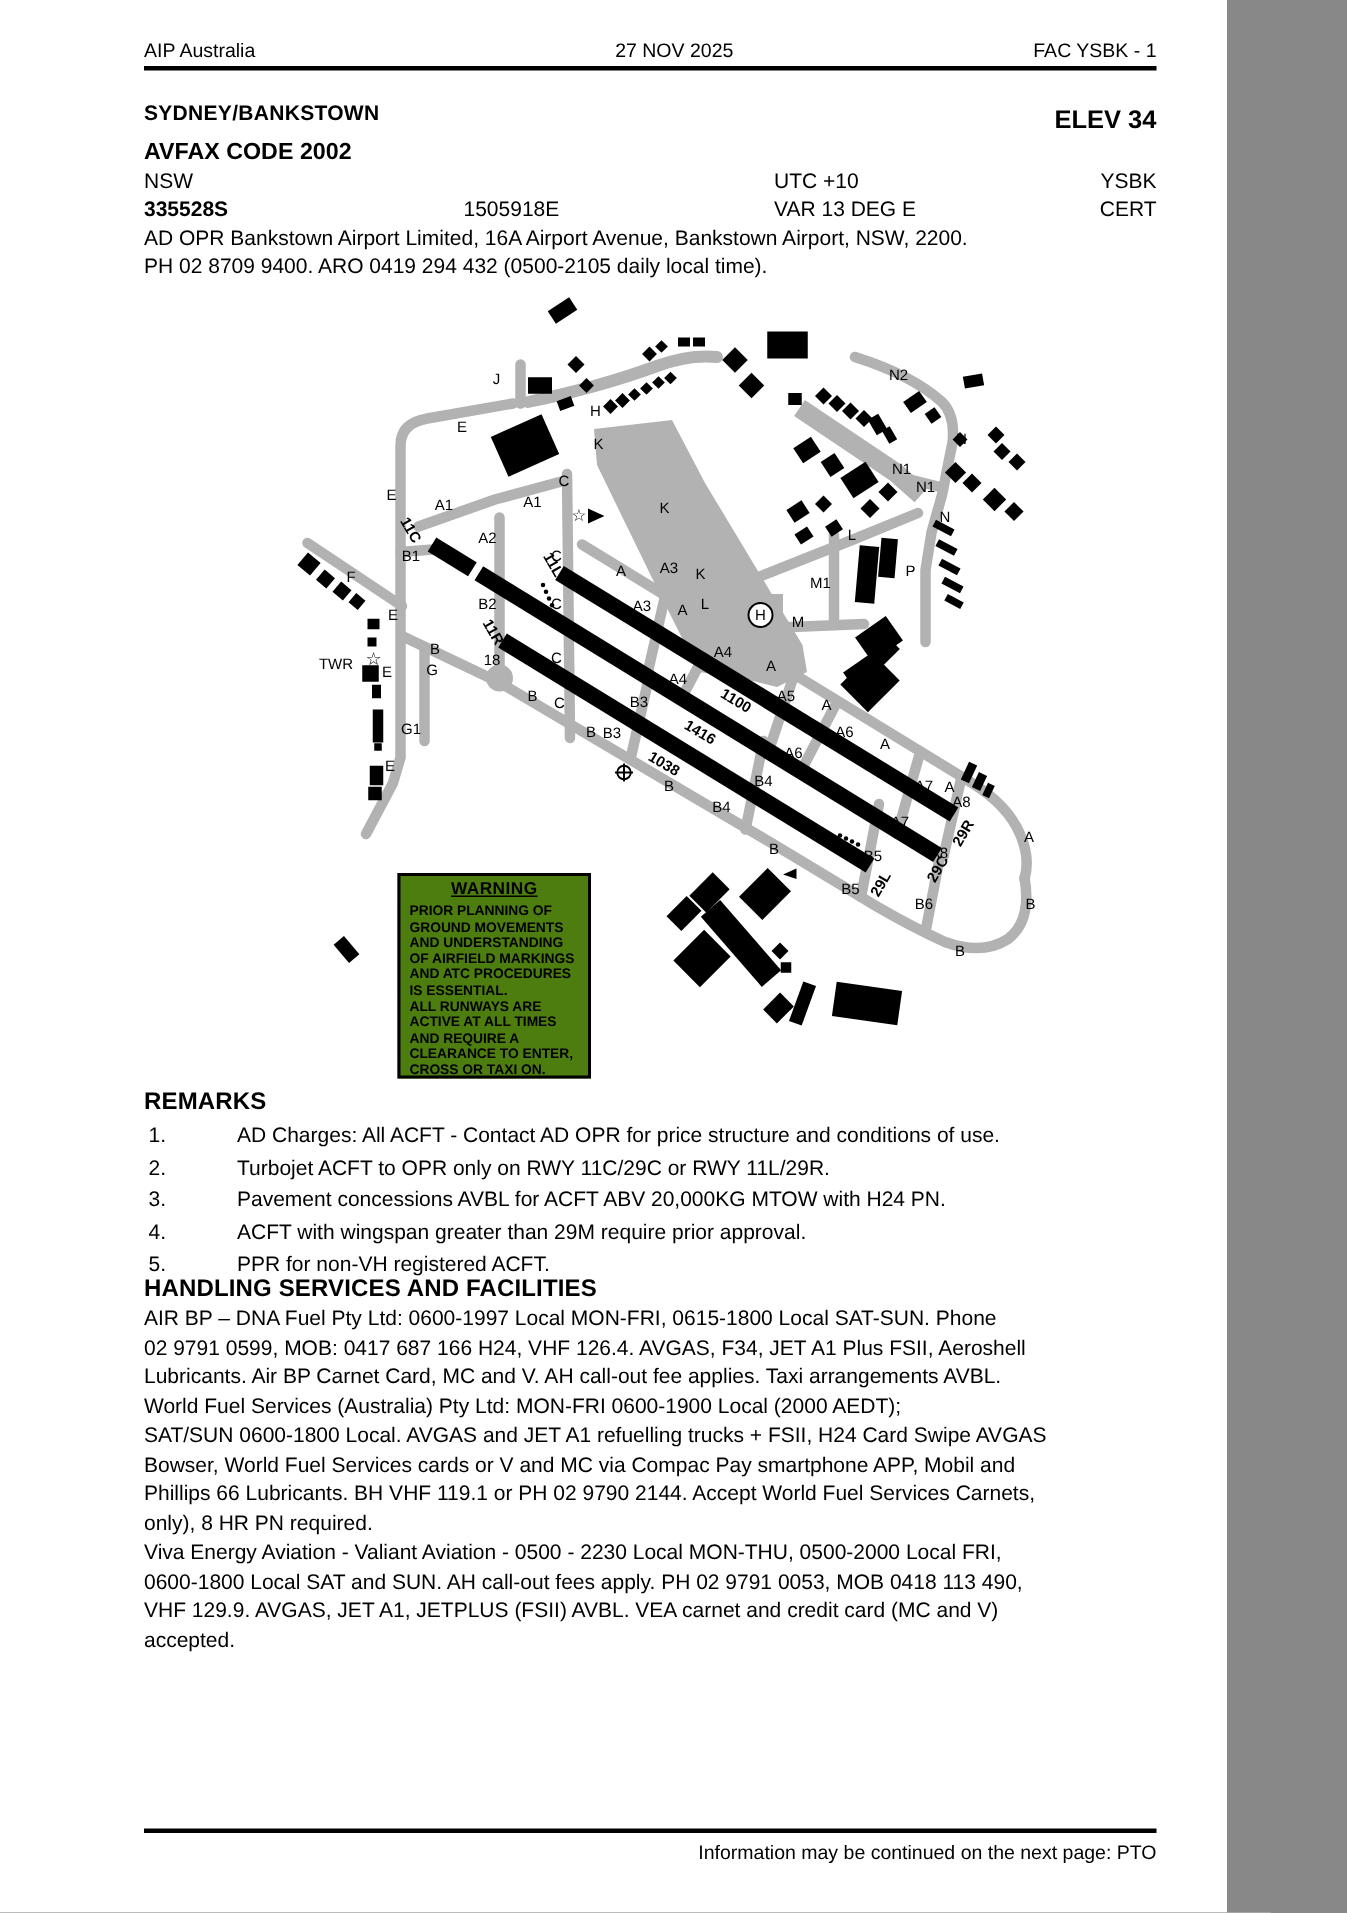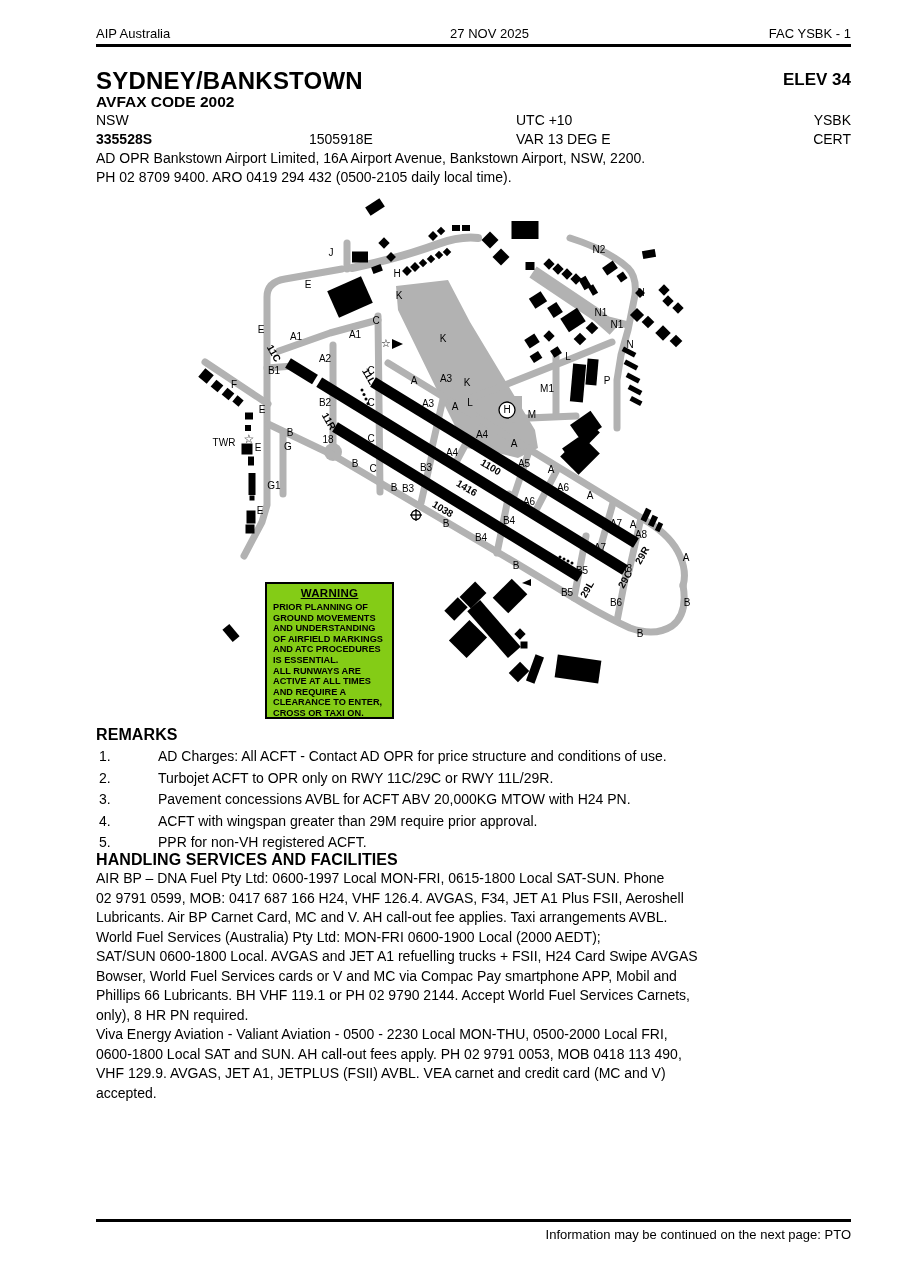--- a/index.html
+++ b/index.html
@@ -1,25 +1,25 @@
 <!DOCTYPE html>
 <html><head>
 <meta charset="utf-8">
 <style>
   html,body{margin:0;padding:0;background:#888;}
-  #page{position:relative;width:898px;height:1275px;background:#fff;overflow:hidden;
+  #page{position:relative;width:818px;height:1275px;background:#fff;overflow:hidden;
         font-family:"Liberation Sans",sans-serif;color:#000;}
   .abs{position:absolute;}
   
   #hdr{left:96px;right:47px;top:26px;height:16px;font-size:13px;}
   #hdr .c{position:absolute;left:50%;transform:translateX(-50%);margin-left:16px;}
   #hdr .r{position:absolute;right:0;}
   #hdr .l{position:absolute;left:0;}
   .rule{left:96px;right:47px;height:3px;background:#000;}
-  #title{left:96px;top:67px;font-size:24px;font-weight:bold;letter-spacing:.2px;}
+  #title{left:96px;top:67px;font-size:14px;font-weight:bold;letter-spacing:.2px;}
   #elev{right:47px;top:70px;font-size:17px;font-weight:bold;}
   #avfax{left:96px;top:93px;font-size:15.5px;font-weight:bold;}
   .inforow{left:96px;right:47px;height:18px;font-size:14px;}
   .inforow span{position:absolute;white-space:nowrap;}
   #adopr{left:96px;right:40px;top:149px;font-size:14px;}
   #adopr .body-line{line-height:19px;white-space:nowrap;}
   
   #rem-h,#hand-h{left:96px;font-size:16px;font-weight:bold;letter-spacing:.1px;}
   #rem-list{left:99px;right:40px;top:746px;font-size:14px;}
   .remark-row{line-height:21.5px;white-space:nowrap;}
@@ -31,21 +31,21 @@
   
   #diagram{position:absolute;left:185px;top:185px;}
   .twy{stroke:#b2b2b2;stroke-width:7;fill:none;stroke-linecap:round;stroke-linejoin:round;}
   .twy-wide{stroke:#b2b2b2;stroke-width:13;fill:none;stroke-linecap:butt;}
   .apron{fill:#b2b2b2;stroke:none;}
   .rwy{stroke:#000;stroke-width:11;fill:none;stroke-linecap:butt;}
   .bld{fill:#000;stroke:none;}
   .dl{font-family:"Liberation Sans",sans-serif;font-size:10px;fill:#000;text-anchor:middle;}
   .db{font-weight:bold;}
   
-  #warnbox{left:265px;top:582px;width:125px;height:133px;border:2px solid #000;background:#84cc16;z-index:5;}
+  #warnbox{left:265px;top:582px;width:125px;height:133px;border:2px solid #000;background:#4d7c0f;z-index:5;}
   #warn-title{text-align:center;font-size:11.5px;font-weight:bold;text-decoration:underline;margin-top:3px;letter-spacing:.3px;}
   #warn-lines{margin:3px 0 0 6px;font-size:9.2px;font-weight:bold;}
   .warn-line{line-height:10.6px;white-space:nowrap;}
 </style>
 </head>
 <body>
 
 <div id="page">
 
   <div class="abs" id="hdr">

